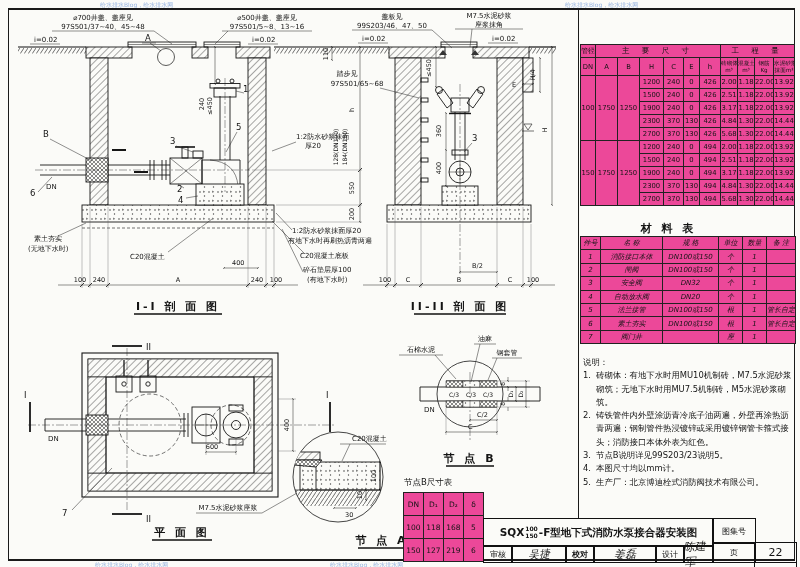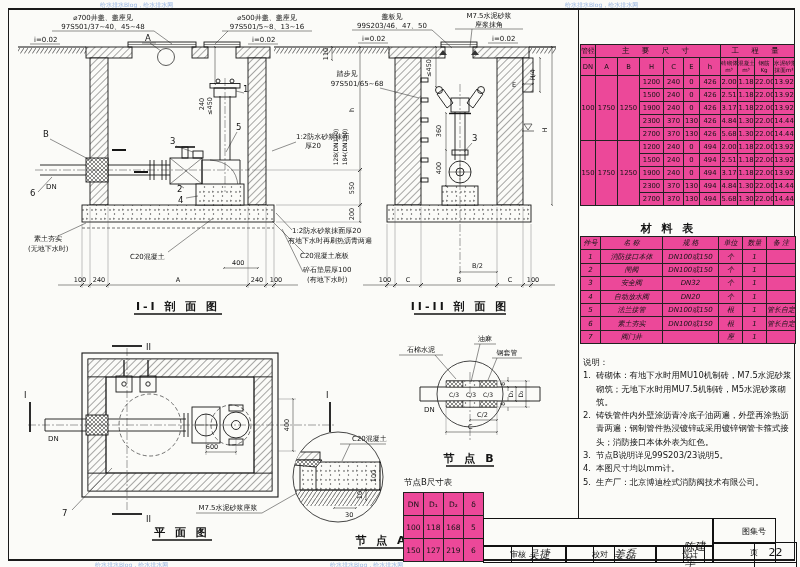--- a/index.html
+++ b/index.html
@@ -24,21 +24,21 @@
   .panel-title{font-size:11px;letter-spacing:3px;text-align:center;font-weight:bold;}
   .small-title{font-size:8.5px;}
   .notes{font-size:8.4px;line-height:1.58;}
   .notes .ni{display:flex;}
   .notes .nn{flex:0 0 13px;}
   .tb-cell{border:1px solid #111;display:flex;align-items:center;justify-content:center;}
   .sig{font-style:italic;font-size:11px;transform:rotate(-4deg);font-family:"DejaVu Serif","Liberation Serif",serif;}
   .tt1{font-size:10.5px;font-weight:bold;display:flex;align-items:center;justify-content:center;}
   .frac{display:inline-flex;flex-direction:column;font-size:6px;line-height:1.05;font-weight:bold;vertical-align:-2px;margin:0 1px;}
   .tt2{font-size:8.6px;text-align:center;}
-  .lab{font-size:8px;padding-left:20px;}
+  .lab{font-size:8px;}
 </style>
 </head>
 <body>
 
 <div id="sheet">
 
   <div class="abs wm" style="left:100px;top:1px;">给水排水Blog，给水排水网</div>
   <div class="abs wm" style="left:565px;top:1px;">给水排水Blog，给水排水网</div>
   <div class="abs wm" style="left:95px;top:561px;">给水排水Blog，给水排水网</div>
   <div class="abs wm" style="left:330px;top:561px;">给水排水Blog，给水排水网</div>
@@ -766,26 +766,34 @@
           <td>150</td>
           <td>127</td>
           <td>219</td>
           <td>6</td>
         </tr>
       </tbody>
     </table>
 
   <div class="abs" style="left:483px;top:518px;width:312px;height:43px;">
     <div class="abs tb-cell tt1" style="left:0;top:0;width:229px;height:27px;flex-direction:column;">
+      <div style="display:flex;align-items:center;line-height:1;">
+        <span>SQX</span>
+          <span class="frac">
+            <span>100</span>
+            <span>150</span>
+          </span>
+          <span>-F型地下式消防水泵接合器安装图</span>
+      </div>
     </div>
     <div class="abs tb-cell lab" style="left:0;top:27px;width:28px;height:16px;">审核</div>
     <div class="abs tb-cell" style="left:28px;top:27px;width:54px;height:16px;">
         <span class="sig">吴捷</span>
       </div>
-    <div class="abs tb-cell lab" style="left:82px;top:27px;width:28px;height:16px;">校对</div>
+    <div class="abs tb-cell lab" style="left:82px;top:27px;width:28px;height:16px;font-weight:bold;">校对</div>
     <div class="abs tb-cell" style="left:110px;top:27px;width:62px;height:16px;">
         <span class="sig">姜磊</span>
       </div>
     <div class="abs tb-cell lab" style="left:172px;top:27px;width:28px;height:16px;">设计</div>
     <div class="abs tb-cell" style="left:200px;top:27px;width:29px;height:16px;">
         <span class="sig">陈建军</span>
       </div>
     <div class="abs tb-cell lab" style="left:229px;top:0;width:42px;height:24px;">图集号</div>
     <div class="abs tb-cell" style="left:271px;top:0;width:41px;height:24px;font-size:11px;margin-top:44px;">99S203</div>
     <div class="abs tb-cell lab" style="left:229px;top:24px;width:42px;height:19px;">页</div>

